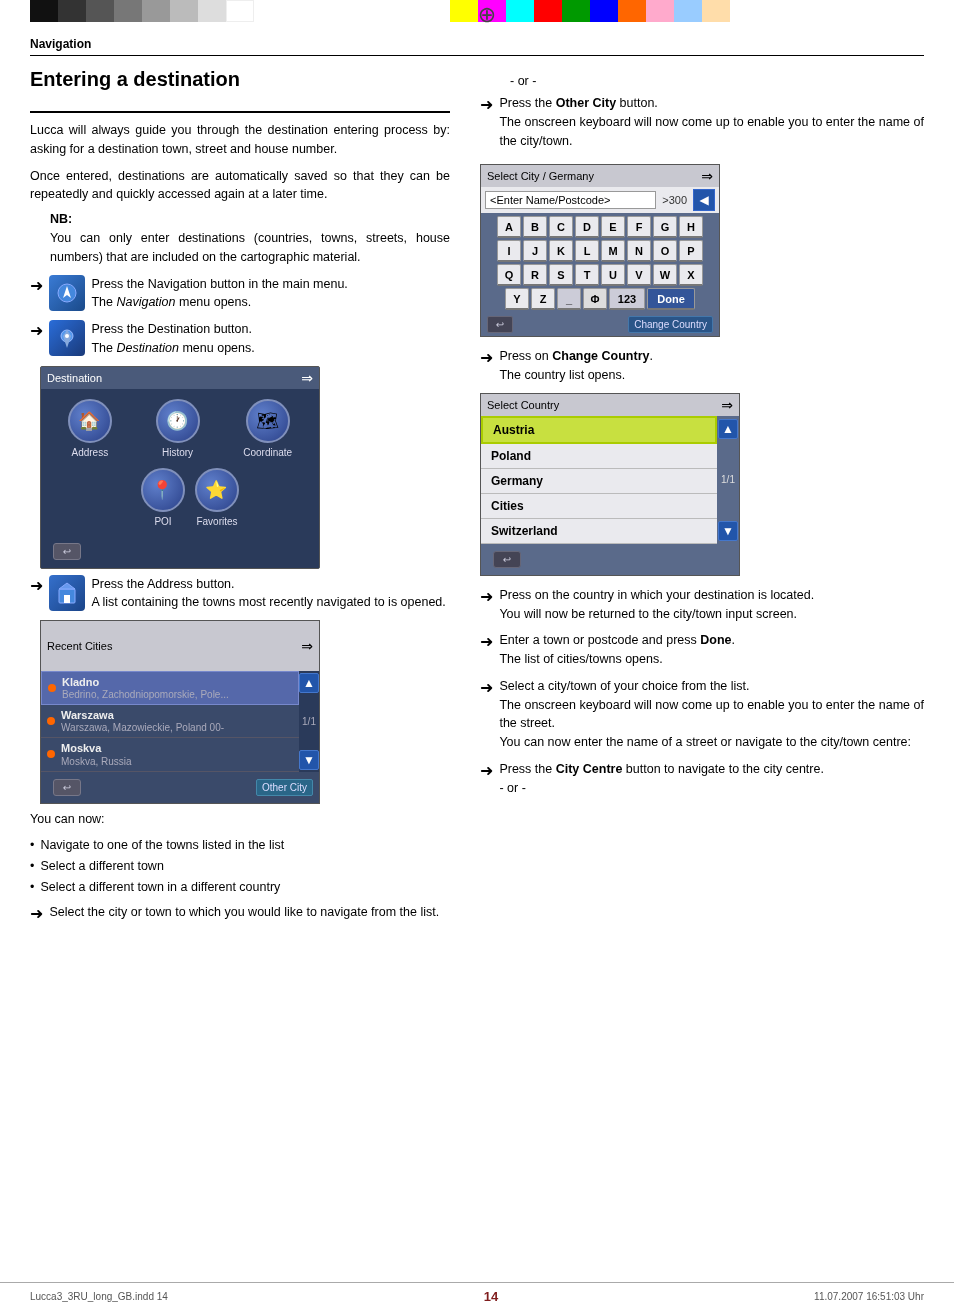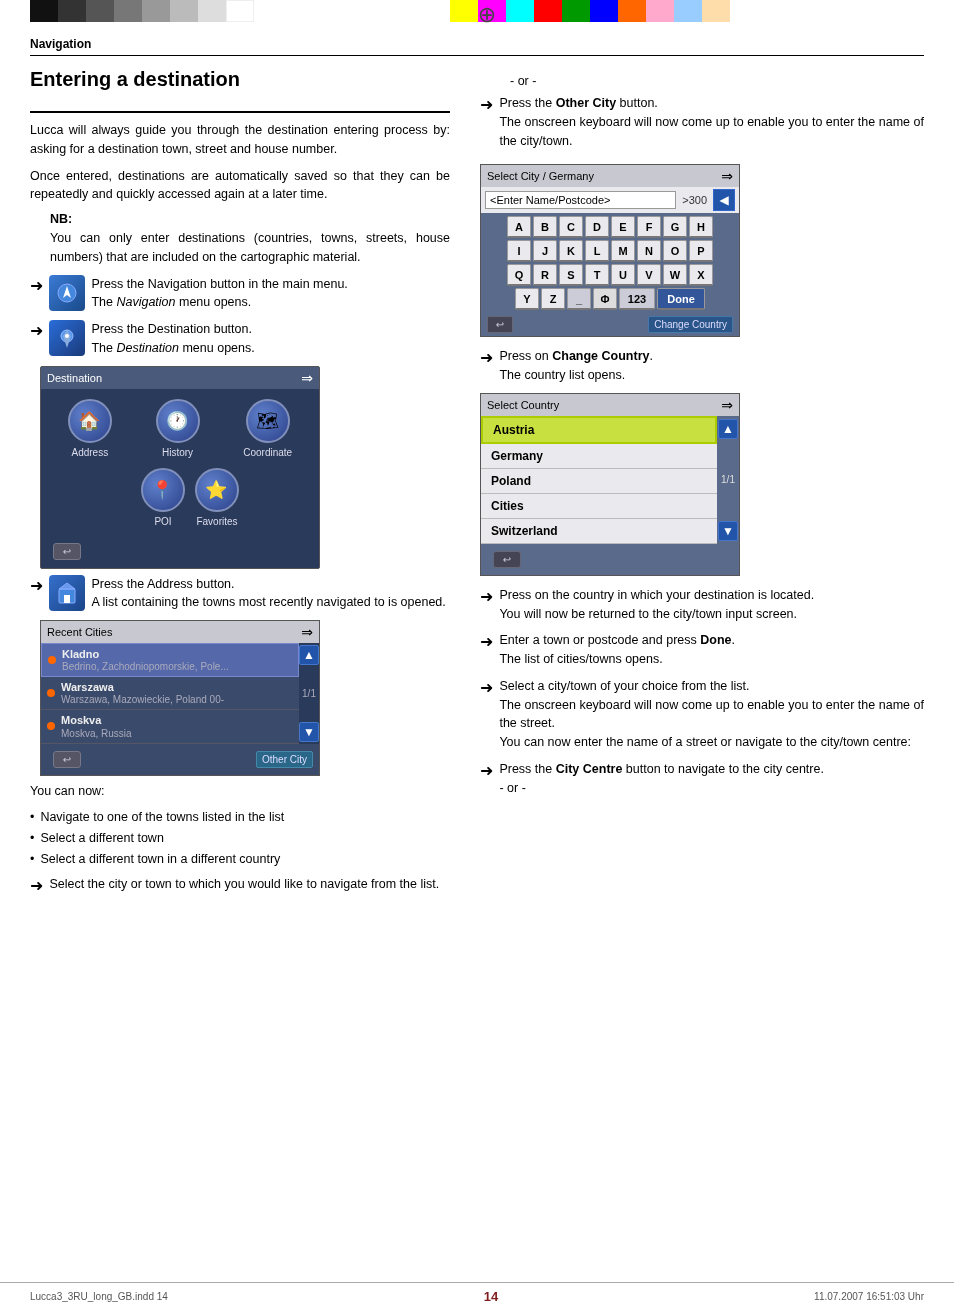--- a/index.html
+++ b/index.html
@@ -231,21 +231,21 @@
     .recent-screen {
       width: 280px;
       border: 1px solid #555;
       margin: 6px 0 6px 10px;
     }
     .recent-header {
       background: #c8c8d0;
       display: flex;
       justify-content: space-between;
       align-items: center;
-      padding: 3px 6px;
+      padding: 17px 6px;
       font-size: 11px;
     }
     .recent-item {
       background: #3a4a6a;
       border-bottom: 1px solid #556;
       padding: 4px 6px;
       display: flex;
       align-items: center;
       gap: 6px;
     }
@@ -319,21 +319,21 @@
 
     
     .or-text {
       font-size: 12.5px;
       margin: 6px 0;
       text-indent: 30px;
     }
 
     
     .kb-screen {
-      width: 260px;
+      width: 240px;
       border: 1px solid #555;
       margin: 14px 0 10px 0;
     }
     .kb-header {
       background: #c8c8d0;
       display: flex;
       justify-content: space-between;
       align-items: center;
       padding: 3px 6px;
       font-size: 11px;
@@ -794,22 +794,22 @@
       </div>
 
       <div class="country-screen">
         <div class="country-header">
           <span>Select Country</span>
           <span style="font-size:14px;">⇒</span>
         </div>
         <div class="country-wrapper">
           <div class="country-list-inner">
             <div class="country-item selected">Austria</div>
+            <div class="country-item">Poland</div>
             <div class="country-item">Germany</div>
-            <div class="country-item">Poland</div>
             <div class="country-item">Cities</div>
             <div class="country-item">Switzerland</div>
           </div>
           <div class="country-side">
             <div class="scroll-arrow">▲</div>
             <div style="color:#ddd;font-size:10px;">1/1</div>
             <div class="scroll-arrow">▼</div>
           </div>
         </div>
         <div class="country-footer">

